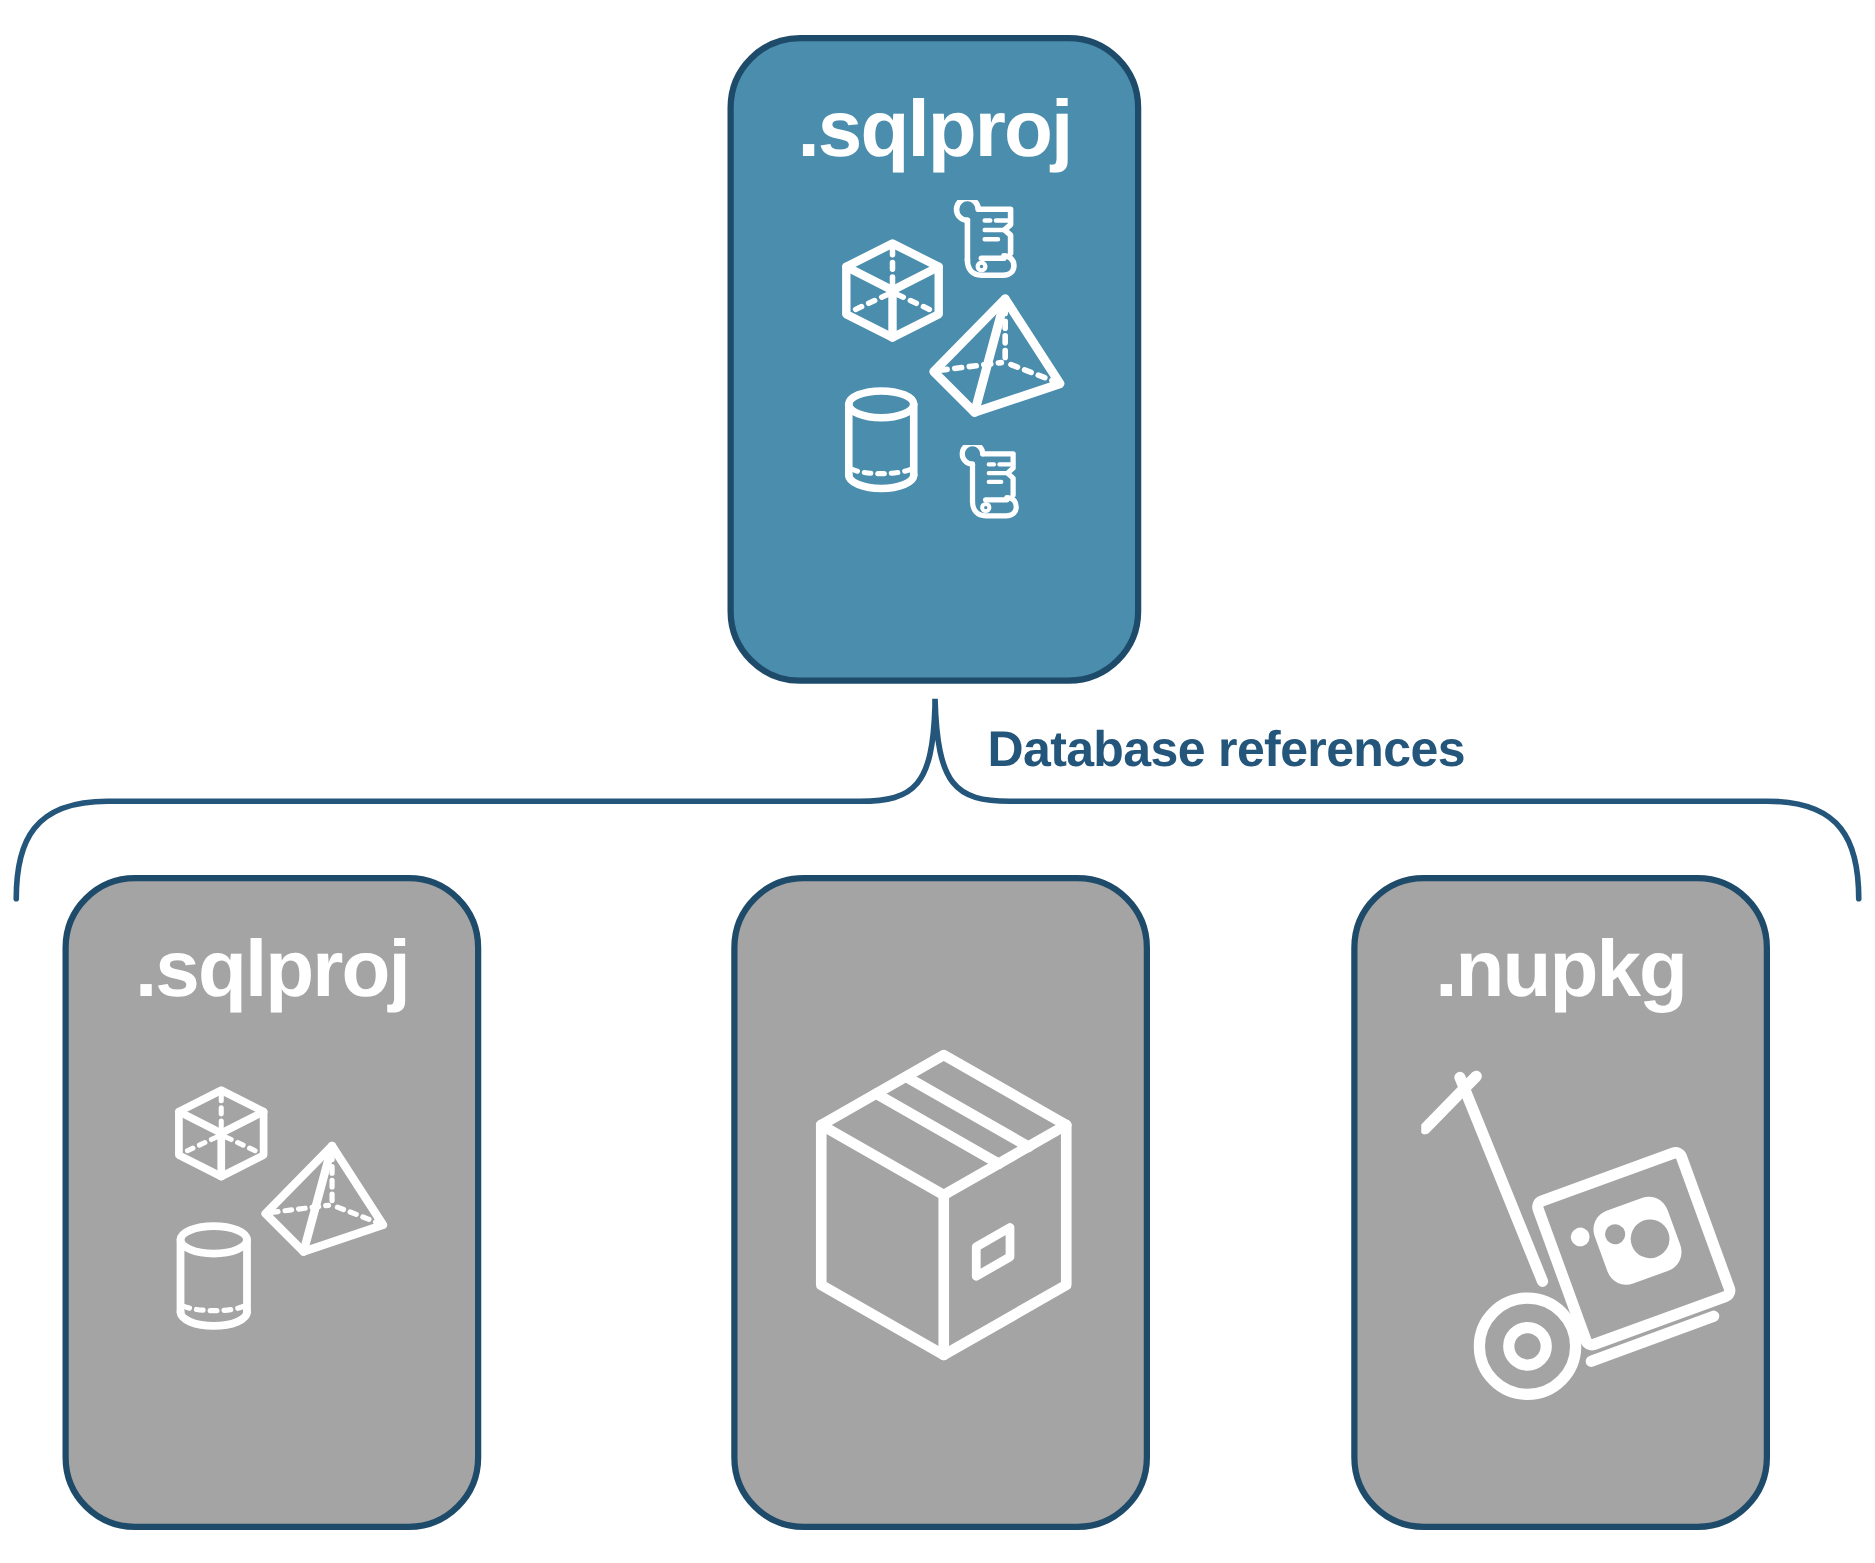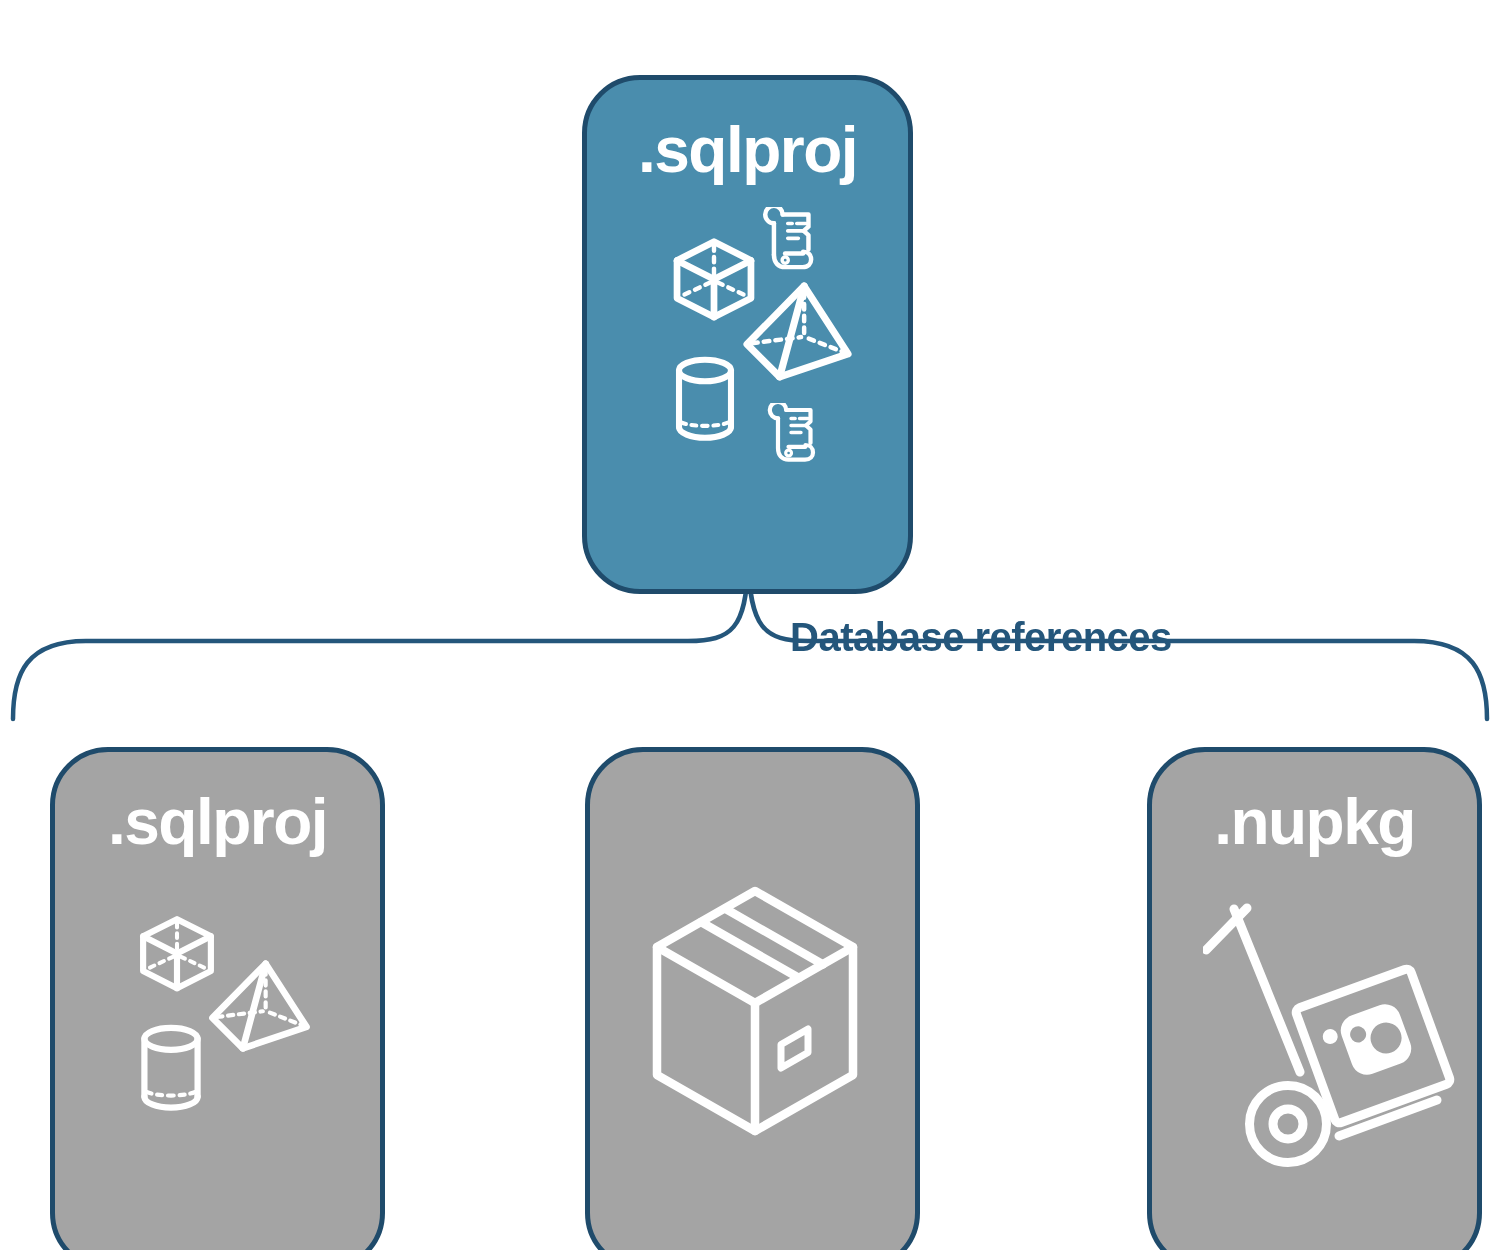--- a/index.html
+++ b/index.html
@@ -9,55 +9,54 @@
     width: 1500px;
     height: 1250px;
     background: #ffffff;
     overflow: hidden;
     font-family: "Liberation Sans", sans-serif;
   }
   .card {
     position: absolute;
     border: 5px solid #1f4b6b;
     border-radius: 58px;
-    margin-top: 47px;
   }
   .card.root {
     left: 582px; top: 28px;
     width: 331px; height: 519px;
     background: #4a8dad;
   }
   .card.child {
     top: 700px;
     width: 335px; height: 524px;
     background: #a4a4a4;
   }
   .card.child.pos-left  { left: 50px; }
   .card.child.pos-mid   { left: 585px; }
-  .card.child.pos-right { left: 1147px; }
+  .card.child.pos-right { left: 1081px; }
   .card-label {
     margin-top: 38px;
     text-align: center;
     font-size: 64px;
     line-height: 64px;
     font-weight: 700;
     letter-spacing: -1.5px;
     color: #ffffff;
     white-space: nowrap;
   }
   .icons { position: absolute; left: 0; top: 0; right: 0; bottom: 0; }
   .ic { position: absolute; overflow: visible; }
   .brace-svg {
     position: absolute; left: 0; top: 0;
     width: 1500px; height: 1250px;
     pointer-events: none;
   }
   .connector-label {
     position: absolute;
-    left: 790px; top: 617px;
+    left: 790px; top: 580px;
     font-size: 40px;
     line-height: 40px;
     font-weight: 700;
     letter-spacing: -0.5px;
     color: #24567b;
     white-space: nowrap;
   }
 </style>
 </head>
 <body>

